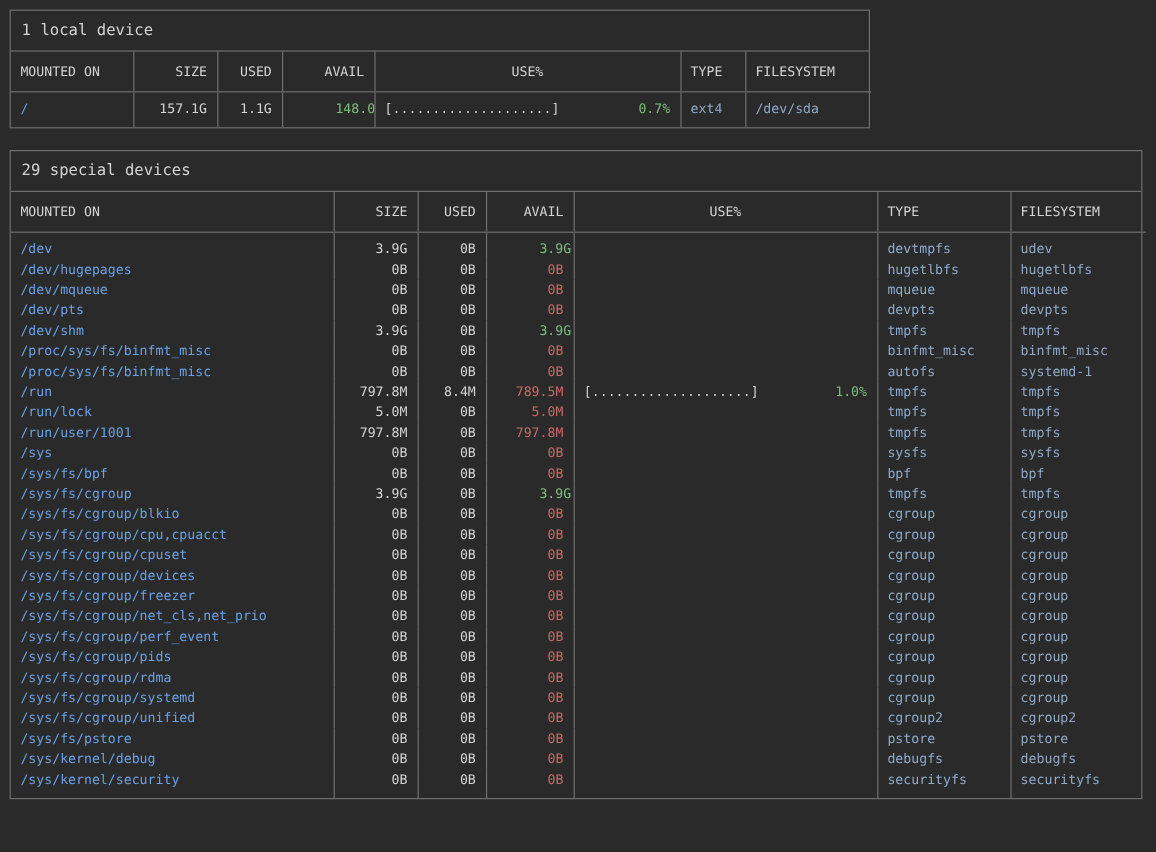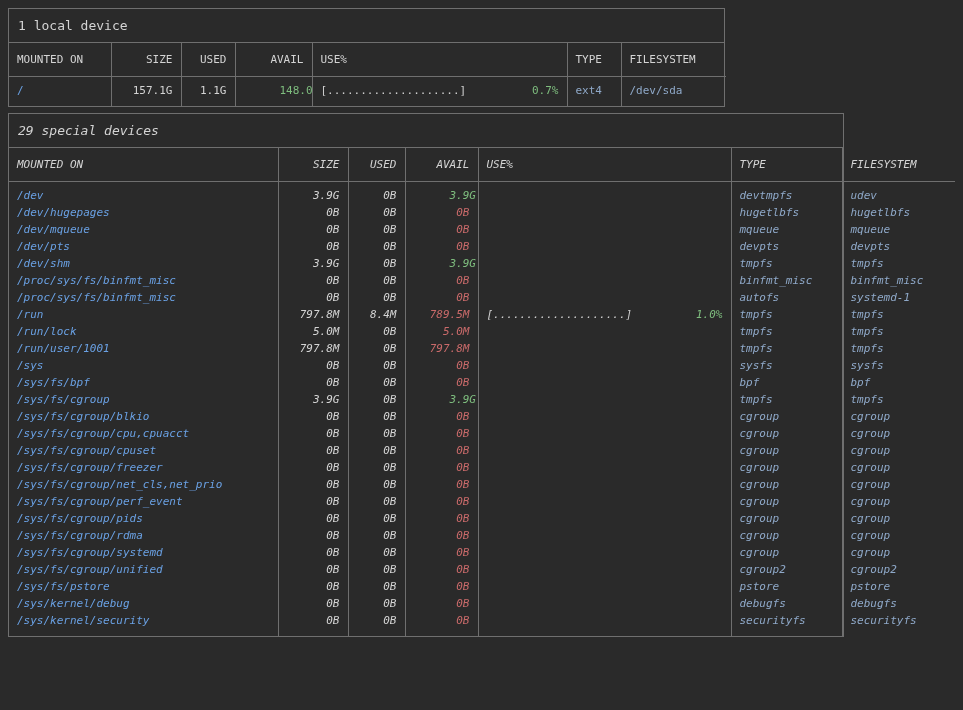--- a/index.html
+++ b/index.html
@@ -10,25 +10,25 @@
   html,body{margin:0;padding:0;}
   body{
     background:var(--bg);
     padding:8px;
     width:963px;
     min-height:710px;
     font-family:"DejaVu Sans Mono","Liberation Mono",monospace;
   }
   .tbl{
     border:1px solid var(--border);
-    margin-bottom:6px;
+    margin-bottom:18px;
     background:var(--bg);
   }
   .tbl.local{width:717px;}
-  .tbl.special{width:836px;margin-bottom:0;font-style:italic;}
+  .tbl.special{width:944px;margin-bottom:0;}
   .tbl-title{
     color:var(--fg);
     font-size:13px;
     line-height:17px;
     padding:8px 9px;
     border-bottom:1px solid var(--border);
   }
   table{
     border-collapse:collapse;
     table-layout:fixed;
@@ -49,21 +49,21 @@
     white-space:nowrap;
     overflow:hidden;
   }
   th:not(:first-child), td:not(:first-child){
     border-left:1px solid var(--border);
   }
   tbody tr:first-child td{padding-top:5px;}
   tbody tr:last-child td{padding-bottom:7px;}
   .al{text-align:left;}
   .ar{text-align:right;}
-  .ac{text-align:left;}
+  .ac{text-align:center;}
   .c-mount{color:var(--blue);}
   .c-plain{color:var(--fg);}
   .c-ok{color:var(--green);padding-left:44px;}
   .c-low{color:var(--red);}
   .c-type{color:var(--blue2);}
   .use-cell{overflow:hidden;}
   .use-cell .bar{float:left;color:var(--barc);}
   .use-cell .pct{float:right;}
   
   .local col.c0{width:102px;} .local col.c1{width:70px;} .local col.c2{width:54px;}
@@ -284,20 +284,29 @@
           <tr>
             <td class="al c-mount">/sys/fs/cgroup/cpuset</td>
             <td class="ar c-plain">0B</td>
             <td class="ar c-plain">0B</td>
             <td class="ar c-low">0B</td>
             <td class="use-cell"></td>
             <td class="al c-type">cgroup</td>
             <td class="al c-type">cgroup</td>
           </tr>
           <tr>
+            <td class="al c-mount">/sys/fs/cgroup/devices</td>
+            <td class="ar c-plain">0B</td>
+            <td class="ar c-plain">0B</td>
+            <td class="ar c-low">0B</td>
+            <td class="use-cell"></td>
+            <td class="al c-type">cgroup</td>
+            <td class="al c-type">cgroup</td>
+          </tr>
+          <tr>
             <td class="al c-mount">/sys/fs/cgroup/freezer</td>
             <td class="ar c-plain">0B</td>
             <td class="ar c-plain">0B</td>
             <td class="ar c-low">0B</td>
             <td class="use-cell"></td>
             <td class="al c-type">cgroup</td>
             <td class="al c-type">cgroup</td>
           </tr>
           <tr>
             <td class="al c-mount">/sys/fs/cgroup/net_cls,net_prio</td>

